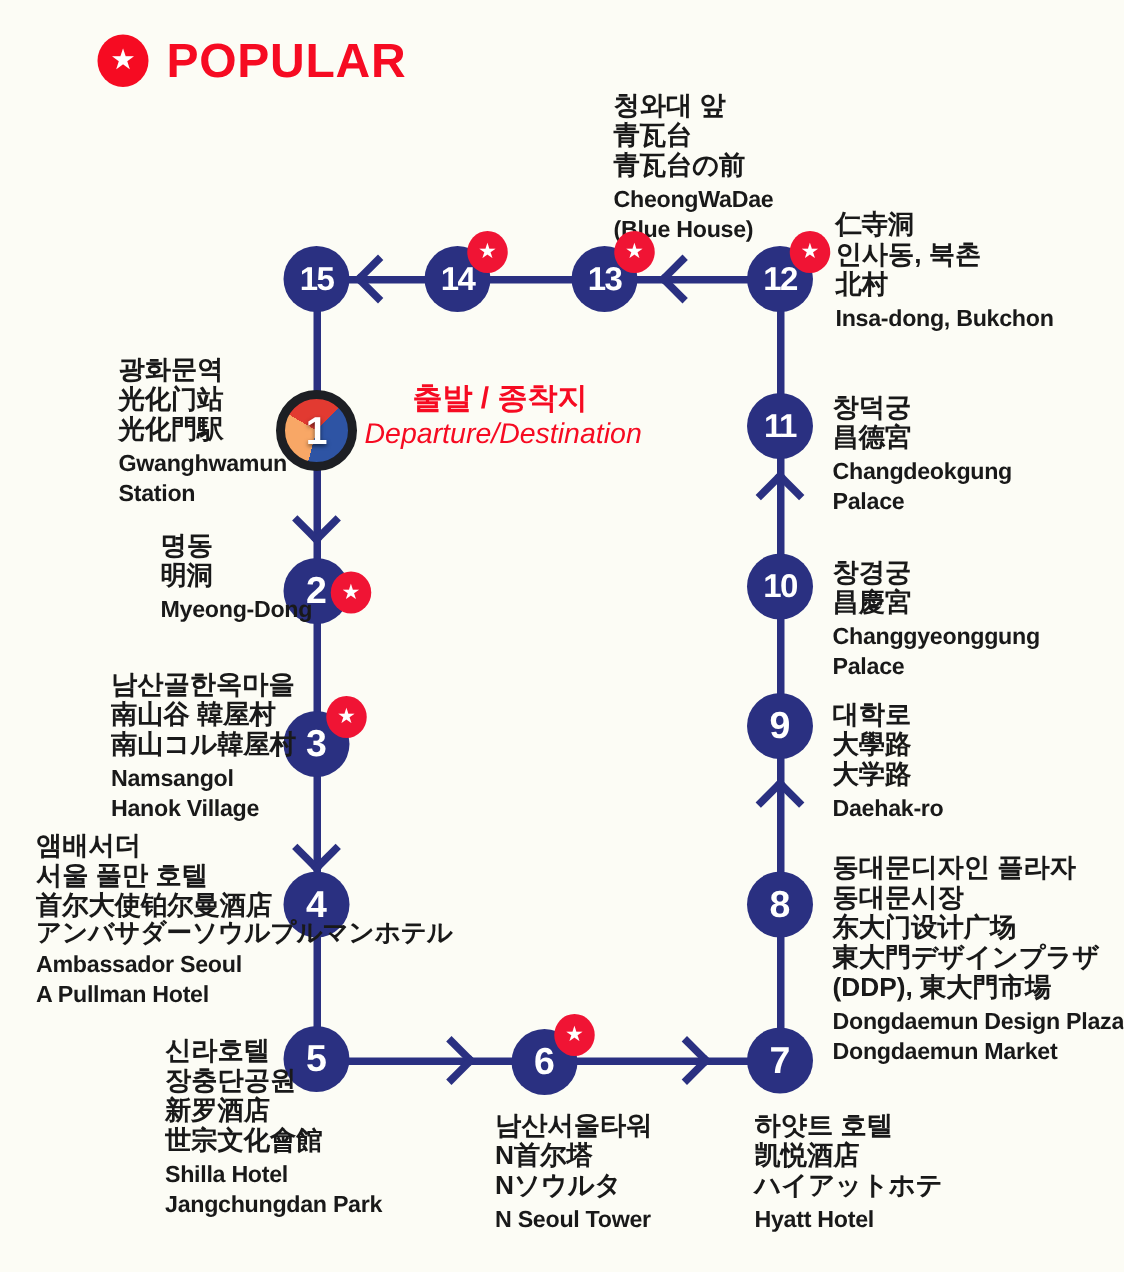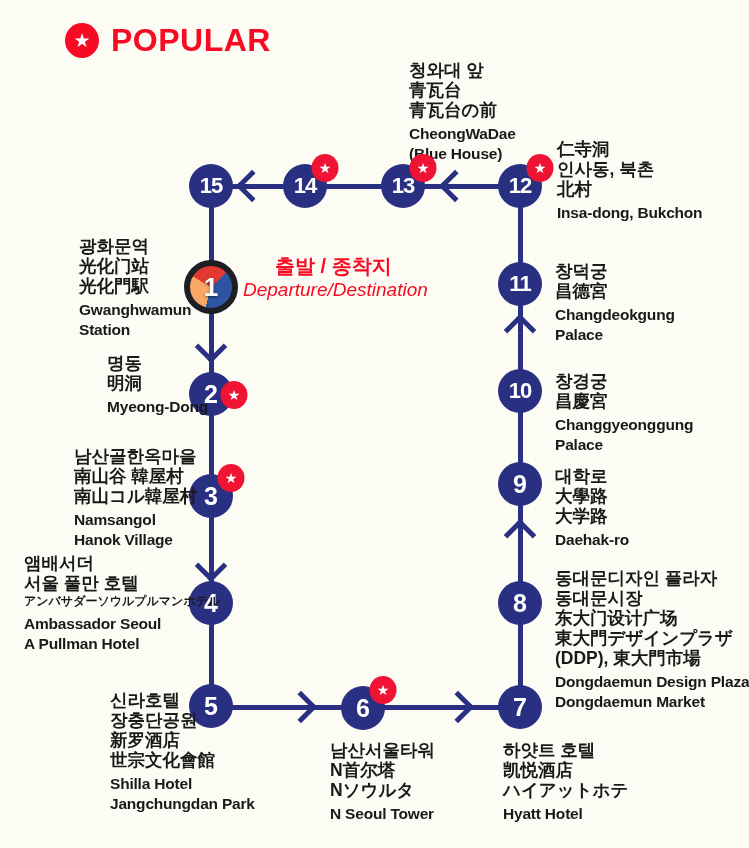--- a/index.html
+++ b/index.html
@@ -38,21 +38,21 @@
   .badge {
     position:absolute; width:27px; height:27px; border-radius:50%;
     background:var(--badge,#f01434); color:#fff; z-index:4;
     display:flex; align-items:center; justify-content:center;
     font-size:14px; transform:translate(-50%,-50%); padding-bottom:1px;
   }
   .label { position:absolute; z-index:3; font-weight:bold; pointer-events:none; }
   .label div { white-space:nowrap; }
   .label .cjk   { font-size:17.5px; line-height:20px; }
   .label .en    { font-size:15.5px; line-height:20px; letter-spacing:-0.2px; }
-  .label .small { font-size:12px; line-height:17px; }
+  .label .small { font-size:17px; line-height:17px; }
   .label .gap   { margin-top:4px; }
   .legend { position:absolute; left:65px; top:22px; display:flex; align-items:center; gap:12px; z-index:5; }
   .legend-circle {
     width:34px; height:34px; border-radius:50%; background:var(--red,#f60b22);
     color:#fff; display:flex; align-items:center; justify-content:center;
     font-size:19px; padding-bottom:1px;
   }
   .legend-text { color:var(--red,#f60b22); font-size:32px; font-weight:bold; letter-spacing:.5px; }
   .departure { position:absolute; left:243px; top:254px; color:var(--red,#f60b22); z-index:3; }
   .dep-kr { font-size:20px; font-weight:bold; line-height:24px;margin-left:32px; }
@@ -117,20 +117,21 @@
       <div class="cjk">南山コル韓屋村</div>
       <div class="en gap">Namsangol</div>
       <div class="en">Hanok Village</div>
     </div>
     <div class="node" style="left: 211px; top: 603px;">
       <span>4</span>
     </div>
     <div class="label" style="left: 24px; top: 553px; text-align: left;">
       <div class="cjk">앰배서더</div>
       <div class="cjk">서울 풀만 호텔</div>
+      <div class="cjk">首尔大使铂尔曼酒店</div>
       <div class="small">アンバサダーソウルプルマンホテル</div>
       <div class="en gap">Ambassador Seoul</div>
       <div class="en">A Pullman Hotel</div>
     </div>
     <div class="node" style="left: 211px; top: 706px;">
       <span>5</span>
     </div>
     <div class="label" style="left: 110px; top: 690px; text-align: left;">
       <div class="cjk">신라호텔</div>
       <div class="cjk">장충단공원</div>

